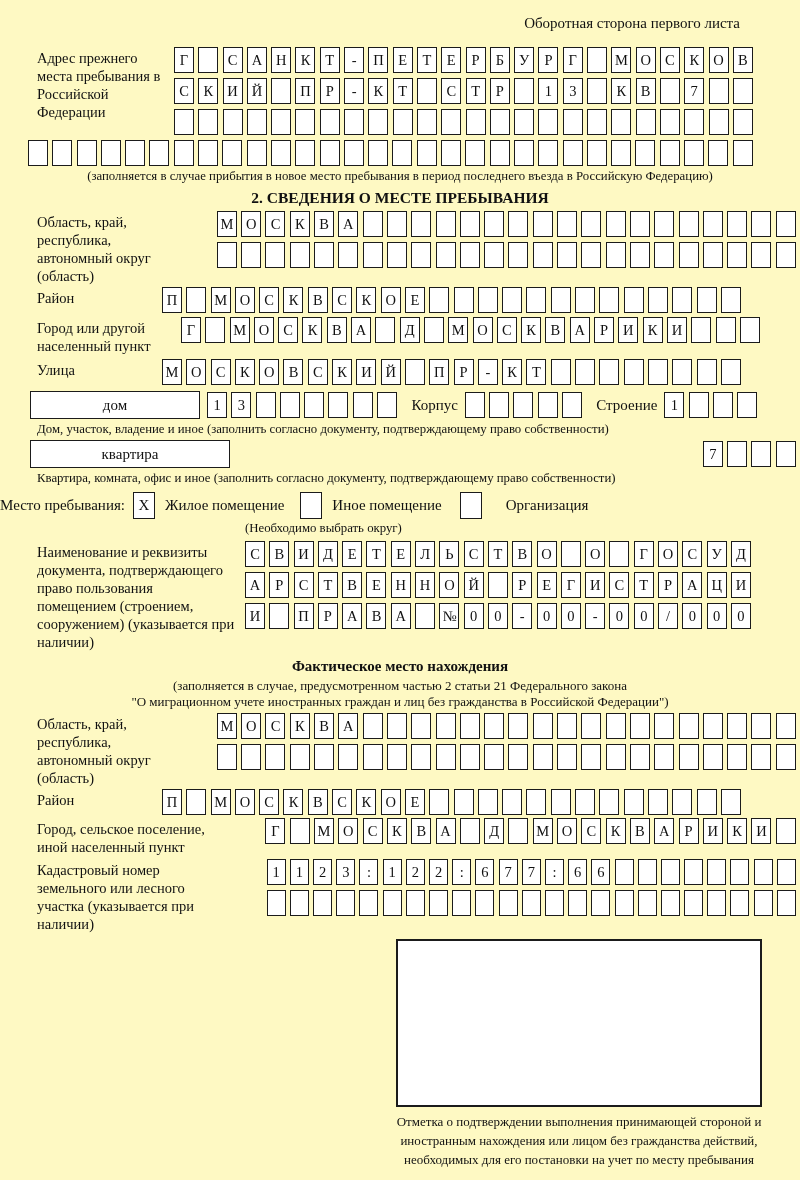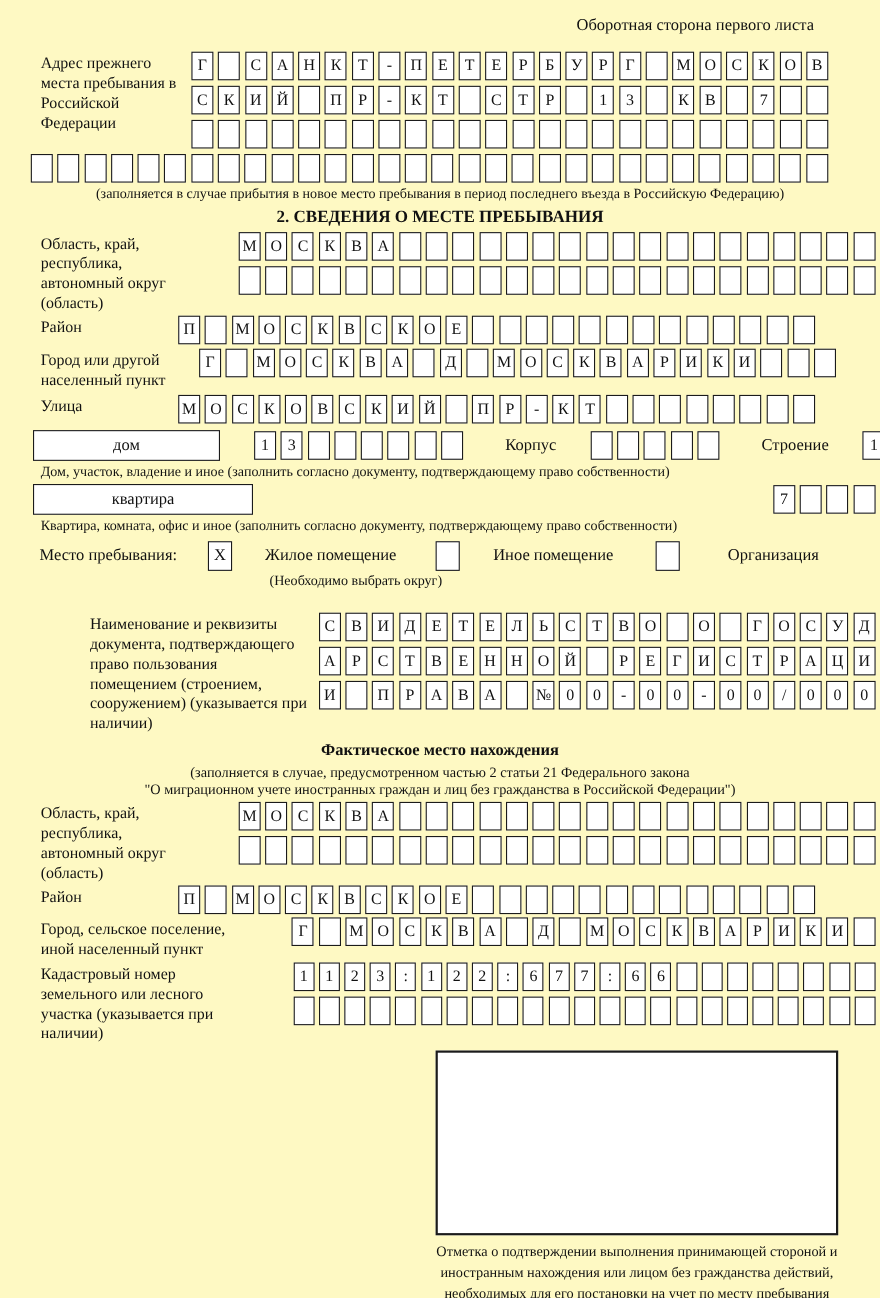--- a/index.html
+++ b/index.html
@@ -23,43 +23,43 @@
     font-size:14.5px;line-height:1;flex:none;background:#fff;
   }
   .narrow .cbox{width:19px;margin-right:4.2px;}
   .fullrow{margin:5px 0 0 28px;display:flex;}
 
   .cap{font-size:12.8px;line-height:16px;margin-top:2px;}
   .cap.center{text-align:center;}
   .cap.left{margin-left:37px;}
   .sec-title{font-weight:bold;font-size:15.5px;text-align:center;margin-top:4px;line-height:20px;}
 
-  .houserow{display:flex;align-items:center;margin-left:30px;margin-top:6px;gap:24px;}
+  .houserow{display:flex;align-items:center;margin-left:30px;margin-top:6px;}
   .widebox{
     box-sizing:border-box;border:1.6px solid #1b1b1b;height:28px;background:#fff;
     display:flex;align-items:center;justify-content:center;font-size:15px;flex:none;
   }
   .wb-dom{width:170px;margin-right:7px;}
   .wb-kv{width:200px;margin-right:9px;}
   .seg{font-size:15px;margin:0 7px 0 10px;flex:none;}
 
-  .stayrow{display:flex;align-items:center;margin-left:36px;margin-top:6px;font-size:15px;gap:20px;}
+  .stayrow{display:flex;align-items:center;margin-top:6px;font-size:15px;}
   .chk{
     box-sizing:border-box;width:22px;height:27px;border:1.6px solid #1b1b1b;background:#fff;
     display:inline-flex;align-items:center;justify-content:center;font-size:15px;flex:none;
   }
   .stay-label{margin-right:8px;}
   .opt-label{margin:0 0 0 10px;}
   .g1{margin-left:16px;} .g2{margin-left:18px;} .g3{margin-left:24px;}
   .choose-note{font-size:12.8px;margin:1px 0 0 245px;line-height:16px;}
 
   .fact-title{font-weight:bold;font-size:15px;text-align:center;margin-top:5px;line-height:20px;}
   .fact-note{font-size:13px;text-align:center;line-height:16px;}
   .mt2{margin-top:2px;} .mt3{margin-top:3px;justify-content:space-between;} .mt4{margin-top:4px;}
-  .mt5{margin-top:21px;justify-content:flex-end;}
+  .mt5{margin-top:5px;}
 
   .stamp-wrap{width:366px;margin:6px 38px 0 auto;}
   .stamp-box{box-sizing:border-box;width:366px;height:168px;border:2px solid #1b1b1b;background:#fff;}
   .stamp-cap{font-size:13px;line-height:19px;text-align:center;margin-top:5px;}
 </style>
 </head>
 <body>
 
 <div class="page">
 

